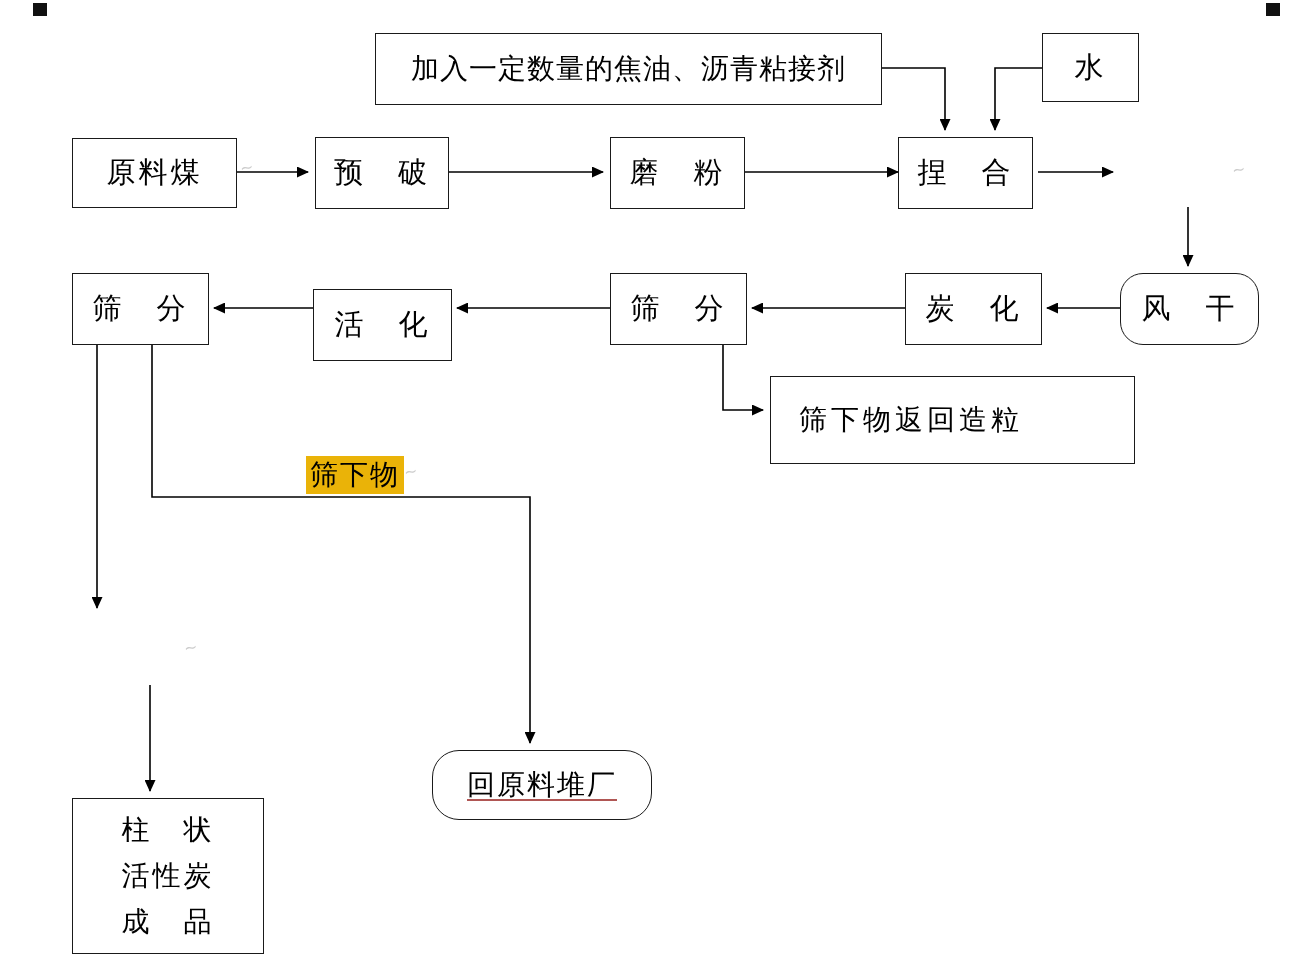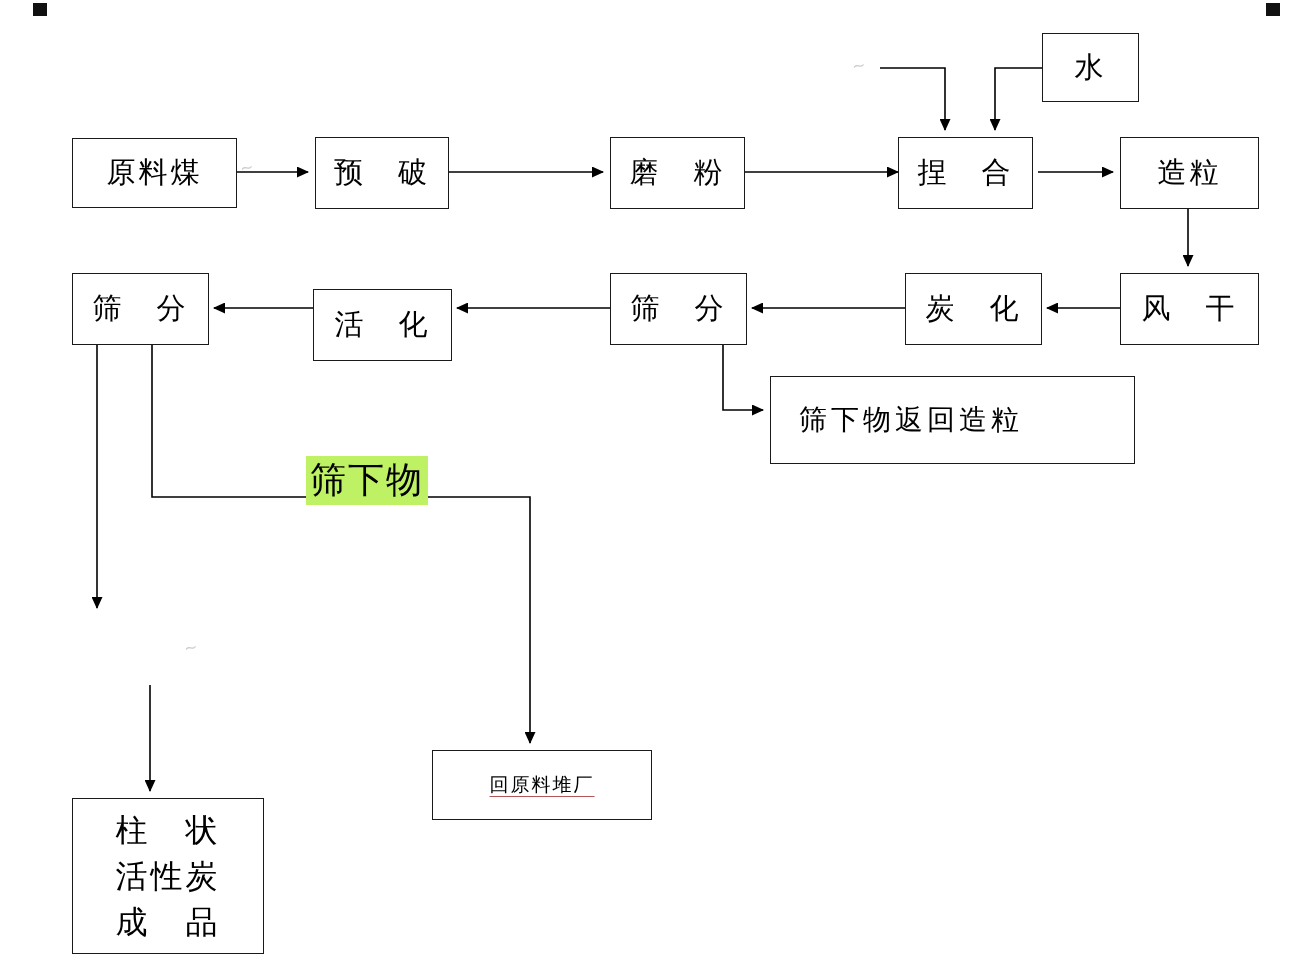--- a/index.html
+++ b/index.html
@@ -18,34 +18,34 @@
     display:flex;align-items:center;justify-content:center;
     font-size:29px;letter-spacing:3px;white-space:nowrap;
   }
   .b-binder{left:375px;top:33px;width:505px;height:70px;font-size:28px;letter-spacing:1px;}
   .b-water{left:1042px;top:33px;width:95px;height:67px;}
   .b-raw{left:72px;top:138px;width:163px;height:68px;}
   .b-pre{left:315px;top:137px;width:132px;height:70px;font-family:Liberation Mono, monospace;}
   .b-grind{left:610px;top:137px;width:133px;height:70px;}
   .b-knead{left:898px;top:137px;width:133px;height:70px;}
   .b-gran{left:1120px;top:137px;width:137px;height:70px;}
-  .b-dry{left:1120px;top:273px;width:137px;height:70px;}
+  .b-dry{left:1120px;top:273px;width:137px;height:70px;border-radius:23px;}
   .b-carb{left:905px;top:273px;width:135px;height:70px;}
   .b-sieve2{left:610px;top:273px;width:135px;height:70px;}
   .b-act{left:313px;top:273px;width:137px;height:70px;margin-top:16px;}
   .b-sieve1{left:72px;top:273px;width:135px;height:70px;}
   .b-under{left:770px;top:376px;width:335px;height:86px;justify-content:flex-start;padding-left:28px;font-size:28px;letter-spacing:4px;}
   .b-pack{left:72px;top:615px;width:135px;height:70px;}
-  .b-return{left:432px;top:750px;width:218px;height:68px;font-size:19px;letter-spacing:2px;}
+  .b-return{left:432px;top:750px;width:218px;height:68px;font-size:28px;letter-spacing:2px;border-radius:27px;}
   .b-product{left:72px;top:798px;width:190px;height:154px;}
-  .plines{text-align:center;line-height:46px;font-size:32px;letter-spacing:3px;}
+  .plines{text-align:center;line-height:46px;font-size:28px;letter-spacing:3px;}
   .u{text-decoration:underline;text-decoration-color:#b05654;text-underline-offset:5px;}
   .flow-label{
     position:absolute;z-index:2;left:306px;top:456px;
-    font-size:36px;letter-spacing:2px;background:#bef264;padding:0 4px;
+    font-size:28px;letter-spacing:2px;background:#eab308;padding:0 4px;
   }
   .corner{position:absolute;z-index:3;width:14px;height:13px;background:#111;}
   .corner-left{left:33px;top:3px;}
   .corner-right{left:1266px;top:3px;}
   .wm{
     position:absolute;z-index:0;color:#cccccc;font-size:16px;
     transform:rotate(-10deg);font-family:"DejaVu Sans",sans-serif;
     user-select:none;
   }
 </style>
@@ -75,32 +75,32 @@
       <path d="M905,308 L752,308" marker-end="url(#ah)"></path>
       <path d="M610,308 L457,308" marker-end="url(#ah)"></path>
       <path d="M313,308 L214,308" marker-end="url(#ah)"></path>
       <path d="M723,343 L723,410 L763,410" marker-end="url(#ah)"></path>
       <path d="M97,343 L97,608" marker-end="url(#ah)"></path>
       <path d="M152,343 L152,497 L530,497 L530,743" marker-end="url(#ah)"></path>
       <path d="M150,685 L150,791" marker-end="url(#ah)"></path>
     </g>
   </svg>
 
+  <div class="box b-binder">加入一定数量的焦油、沥青粘接剂</div>
 
   <div class="box b-water">水</div>
 
   <div class="box b-raw">原料煤</div>
 
   <div class="box b-pre">预　破</div>
 
   <div class="box b-grind">磨　粉</div>
 
   <div class="box b-knead">捏　合</div>
 
-  <div class="box b-gran">造粒</div>
 
   <div class="box b-dry">风　干</div>
 
   <div class="box b-carb">炭　化</div>
 
   <div class="box b-sieve2">筛　分</div>
 
   <div class="box b-act">活　化</div>
 
   <div class="box b-sieve1">筛　分</div>

